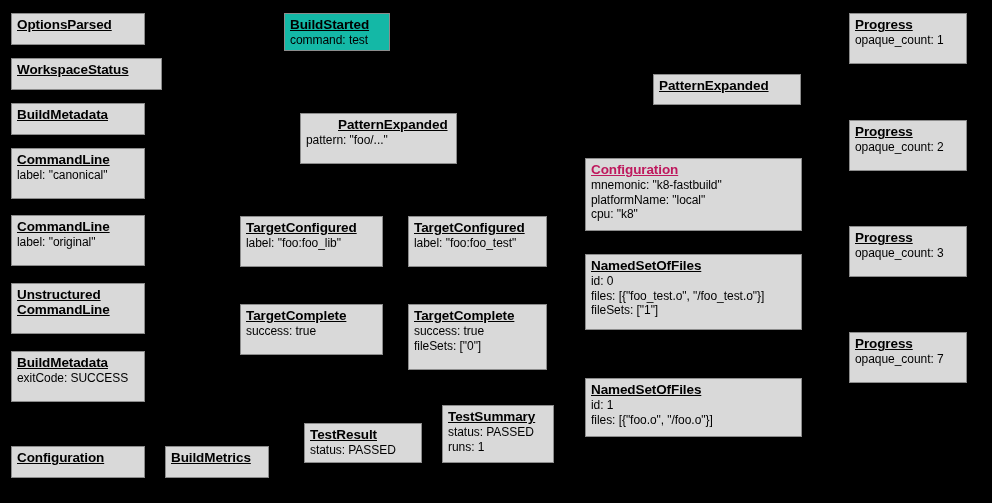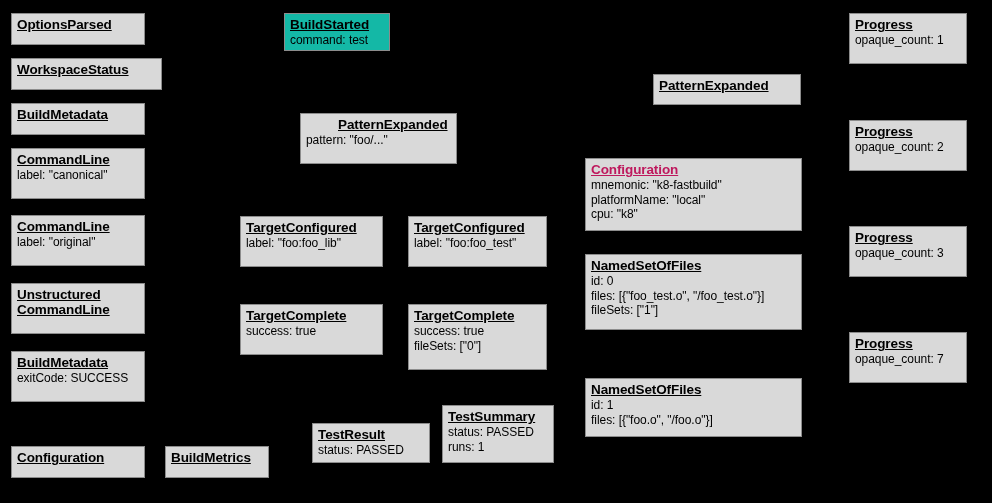--- a/index.html
+++ b/index.html
@@ -114,21 +114,21 @@
         <div class="node-field" style="color: rgb(0, 0, 0);">success: true</div>
       </div>
     </div>
     <div class="node" style="left: 408px; top: 304px; width: 139px; height: 66px; background: rgb(217, 217, 217); border-color: rgb(140, 140, 140);">
       <div class="node-title" style="color: rgb(0, 0, 0);">TargetComplete</div>
       <div class="node-fields">
         <div class="node-field" style="color: rgb(0, 0, 0);">success: true</div>
         <div class="node-field" style="color: rgb(0, 0, 0);">fileSets: ["0"]</div>
       </div>
     </div>
-    <div class="node" style="left: 312px; top: 423px; width: 118px; height: 40px; background: rgb(217, 217, 217); border-color: rgb(140, 140, 140);">
+    <div class="node" style="left: 304px; top: 423px; width: 118px; height: 40px; background: rgb(217, 217, 217); border-color: rgb(140, 140, 140);">
       <div class="node-title" style="color: rgb(0, 0, 0);">TestResult</div>
       <div class="node-fields">
         <div class="node-field" style="color: rgb(0, 0, 0);">status: PASSED</div>
       </div>
     </div>
     <div class="node" style="left: 442px; top: 405px; width: 112px; height: 58px; background: rgb(217, 217, 217); border-color: rgb(140, 140, 140);">
       <div class="node-title" style="color: rgb(0, 0, 0);">TestSummary</div>
       <div class="node-fields">
         <div class="node-field" style="color: rgb(0, 0, 0);">status: PASSED</div>
         <div class="node-field" style="color: rgb(0, 0, 0);">runs: 1</div>

